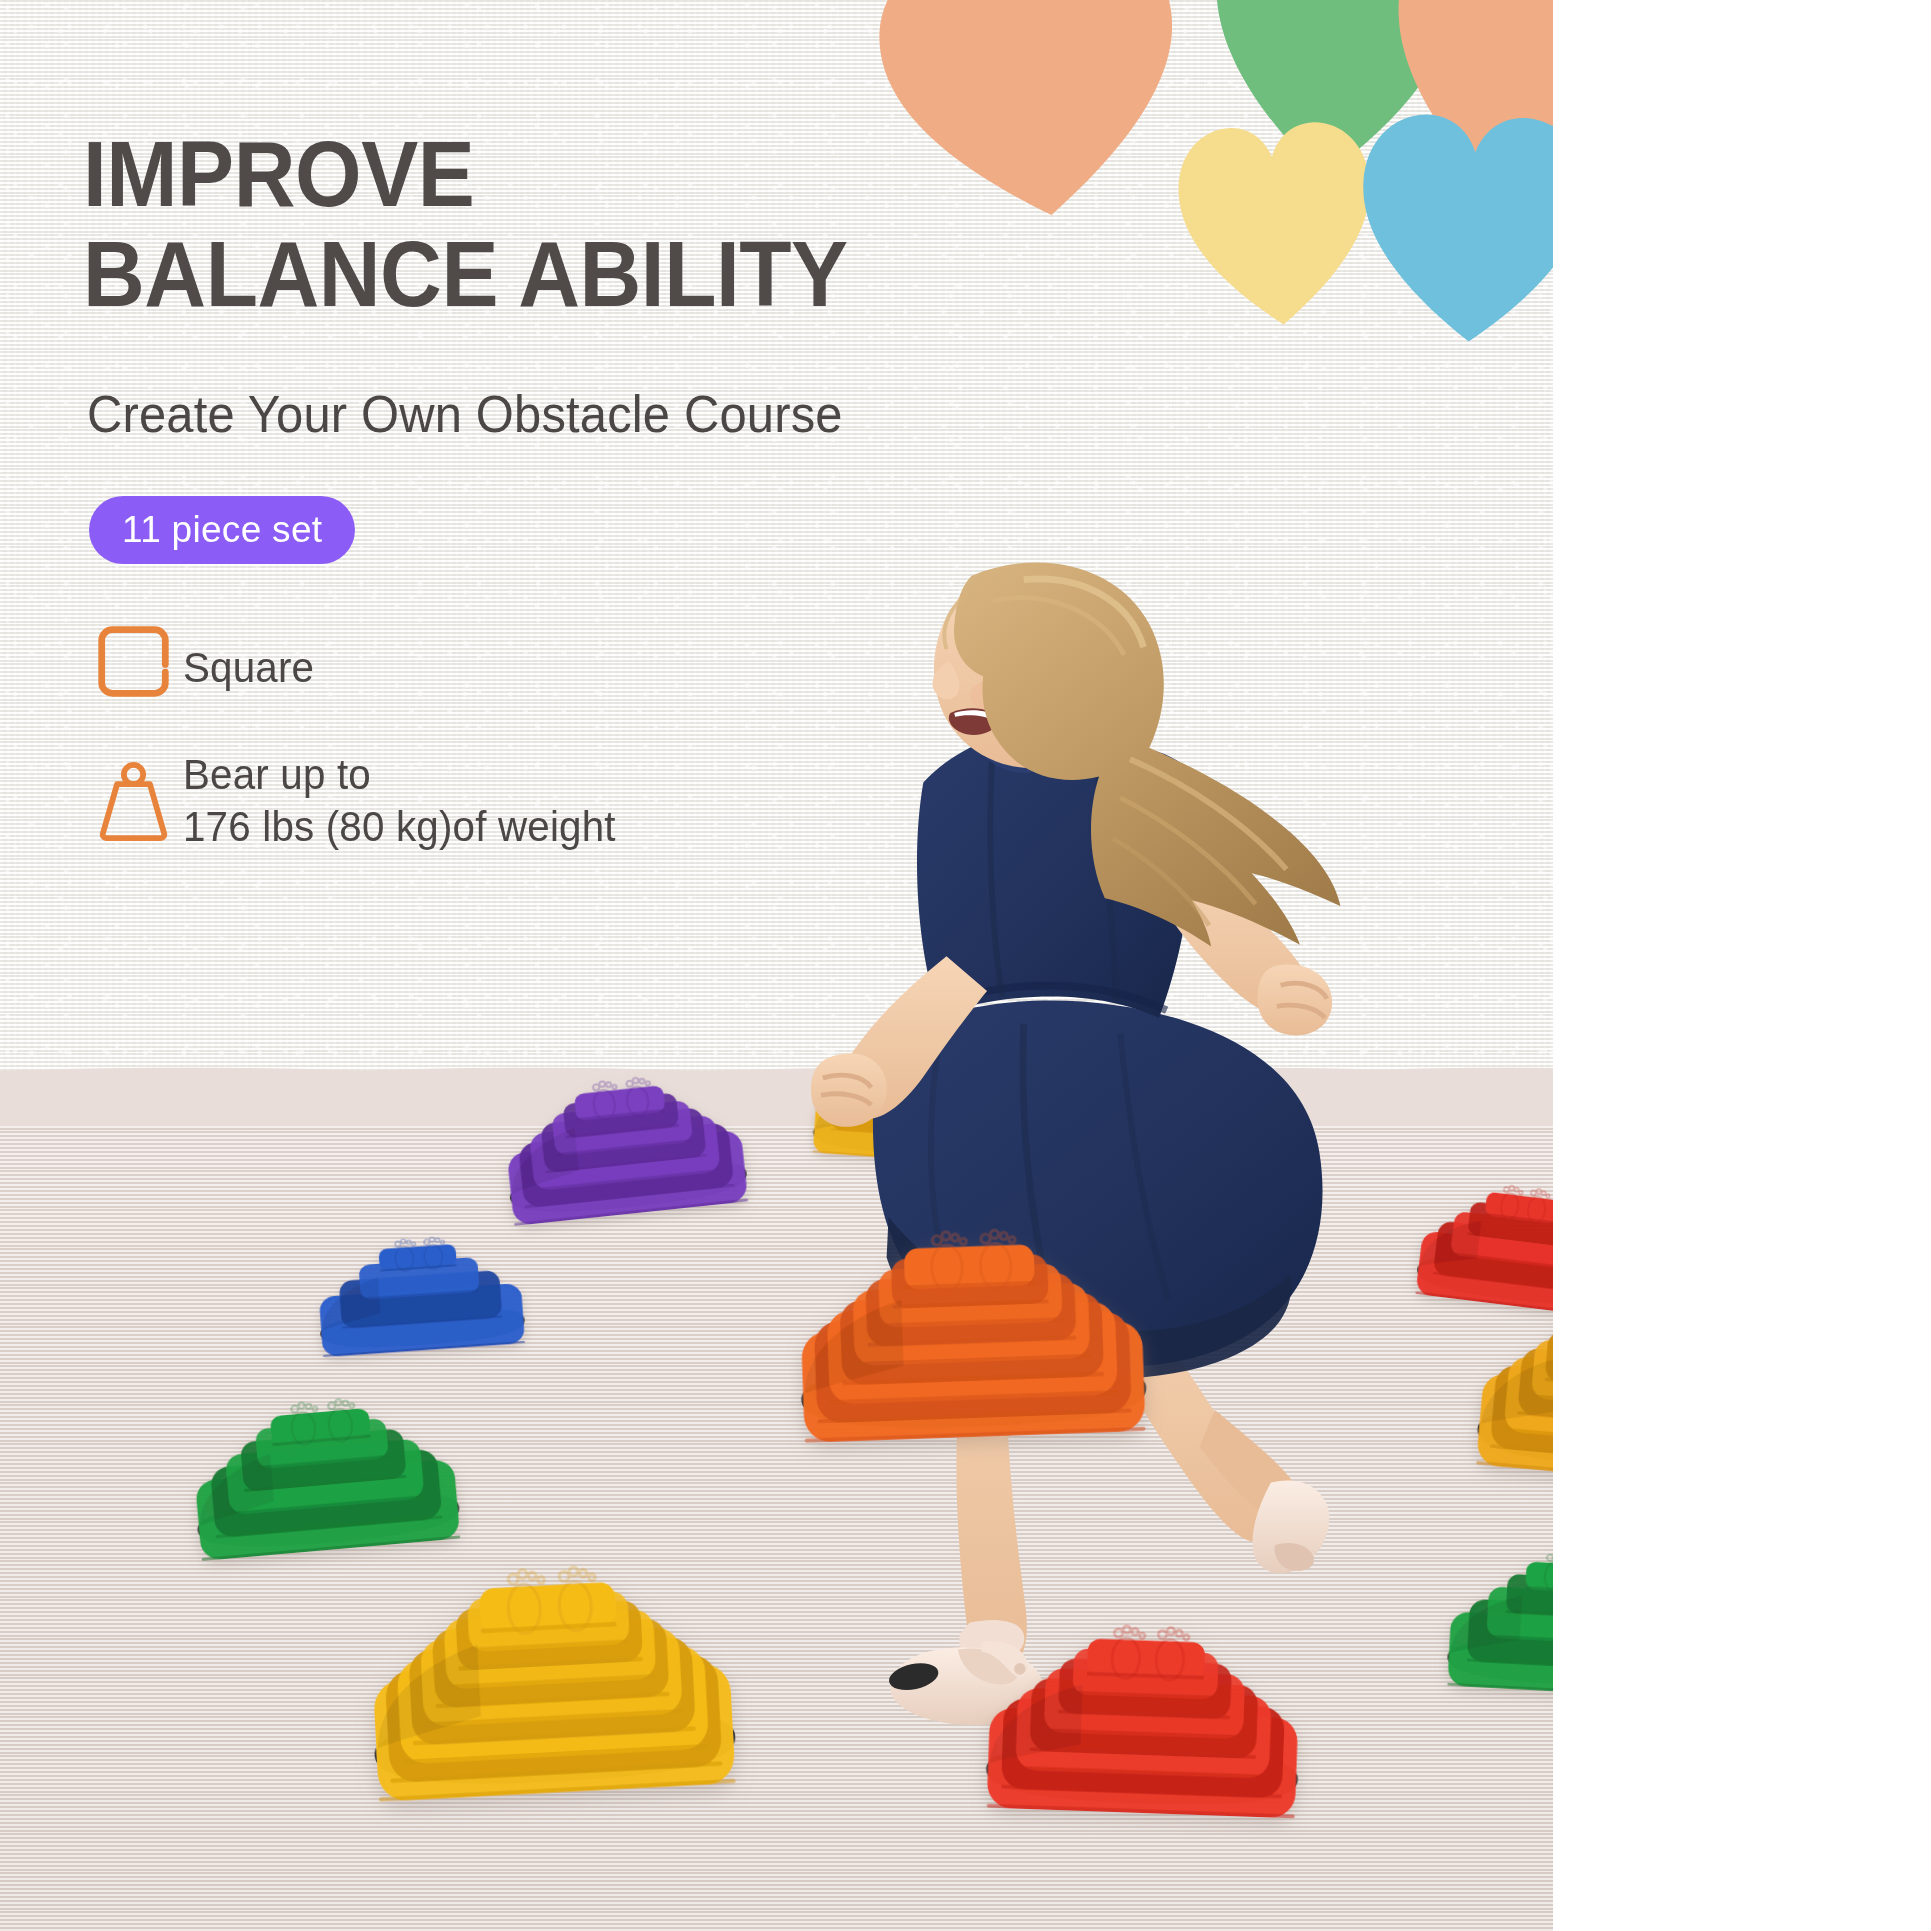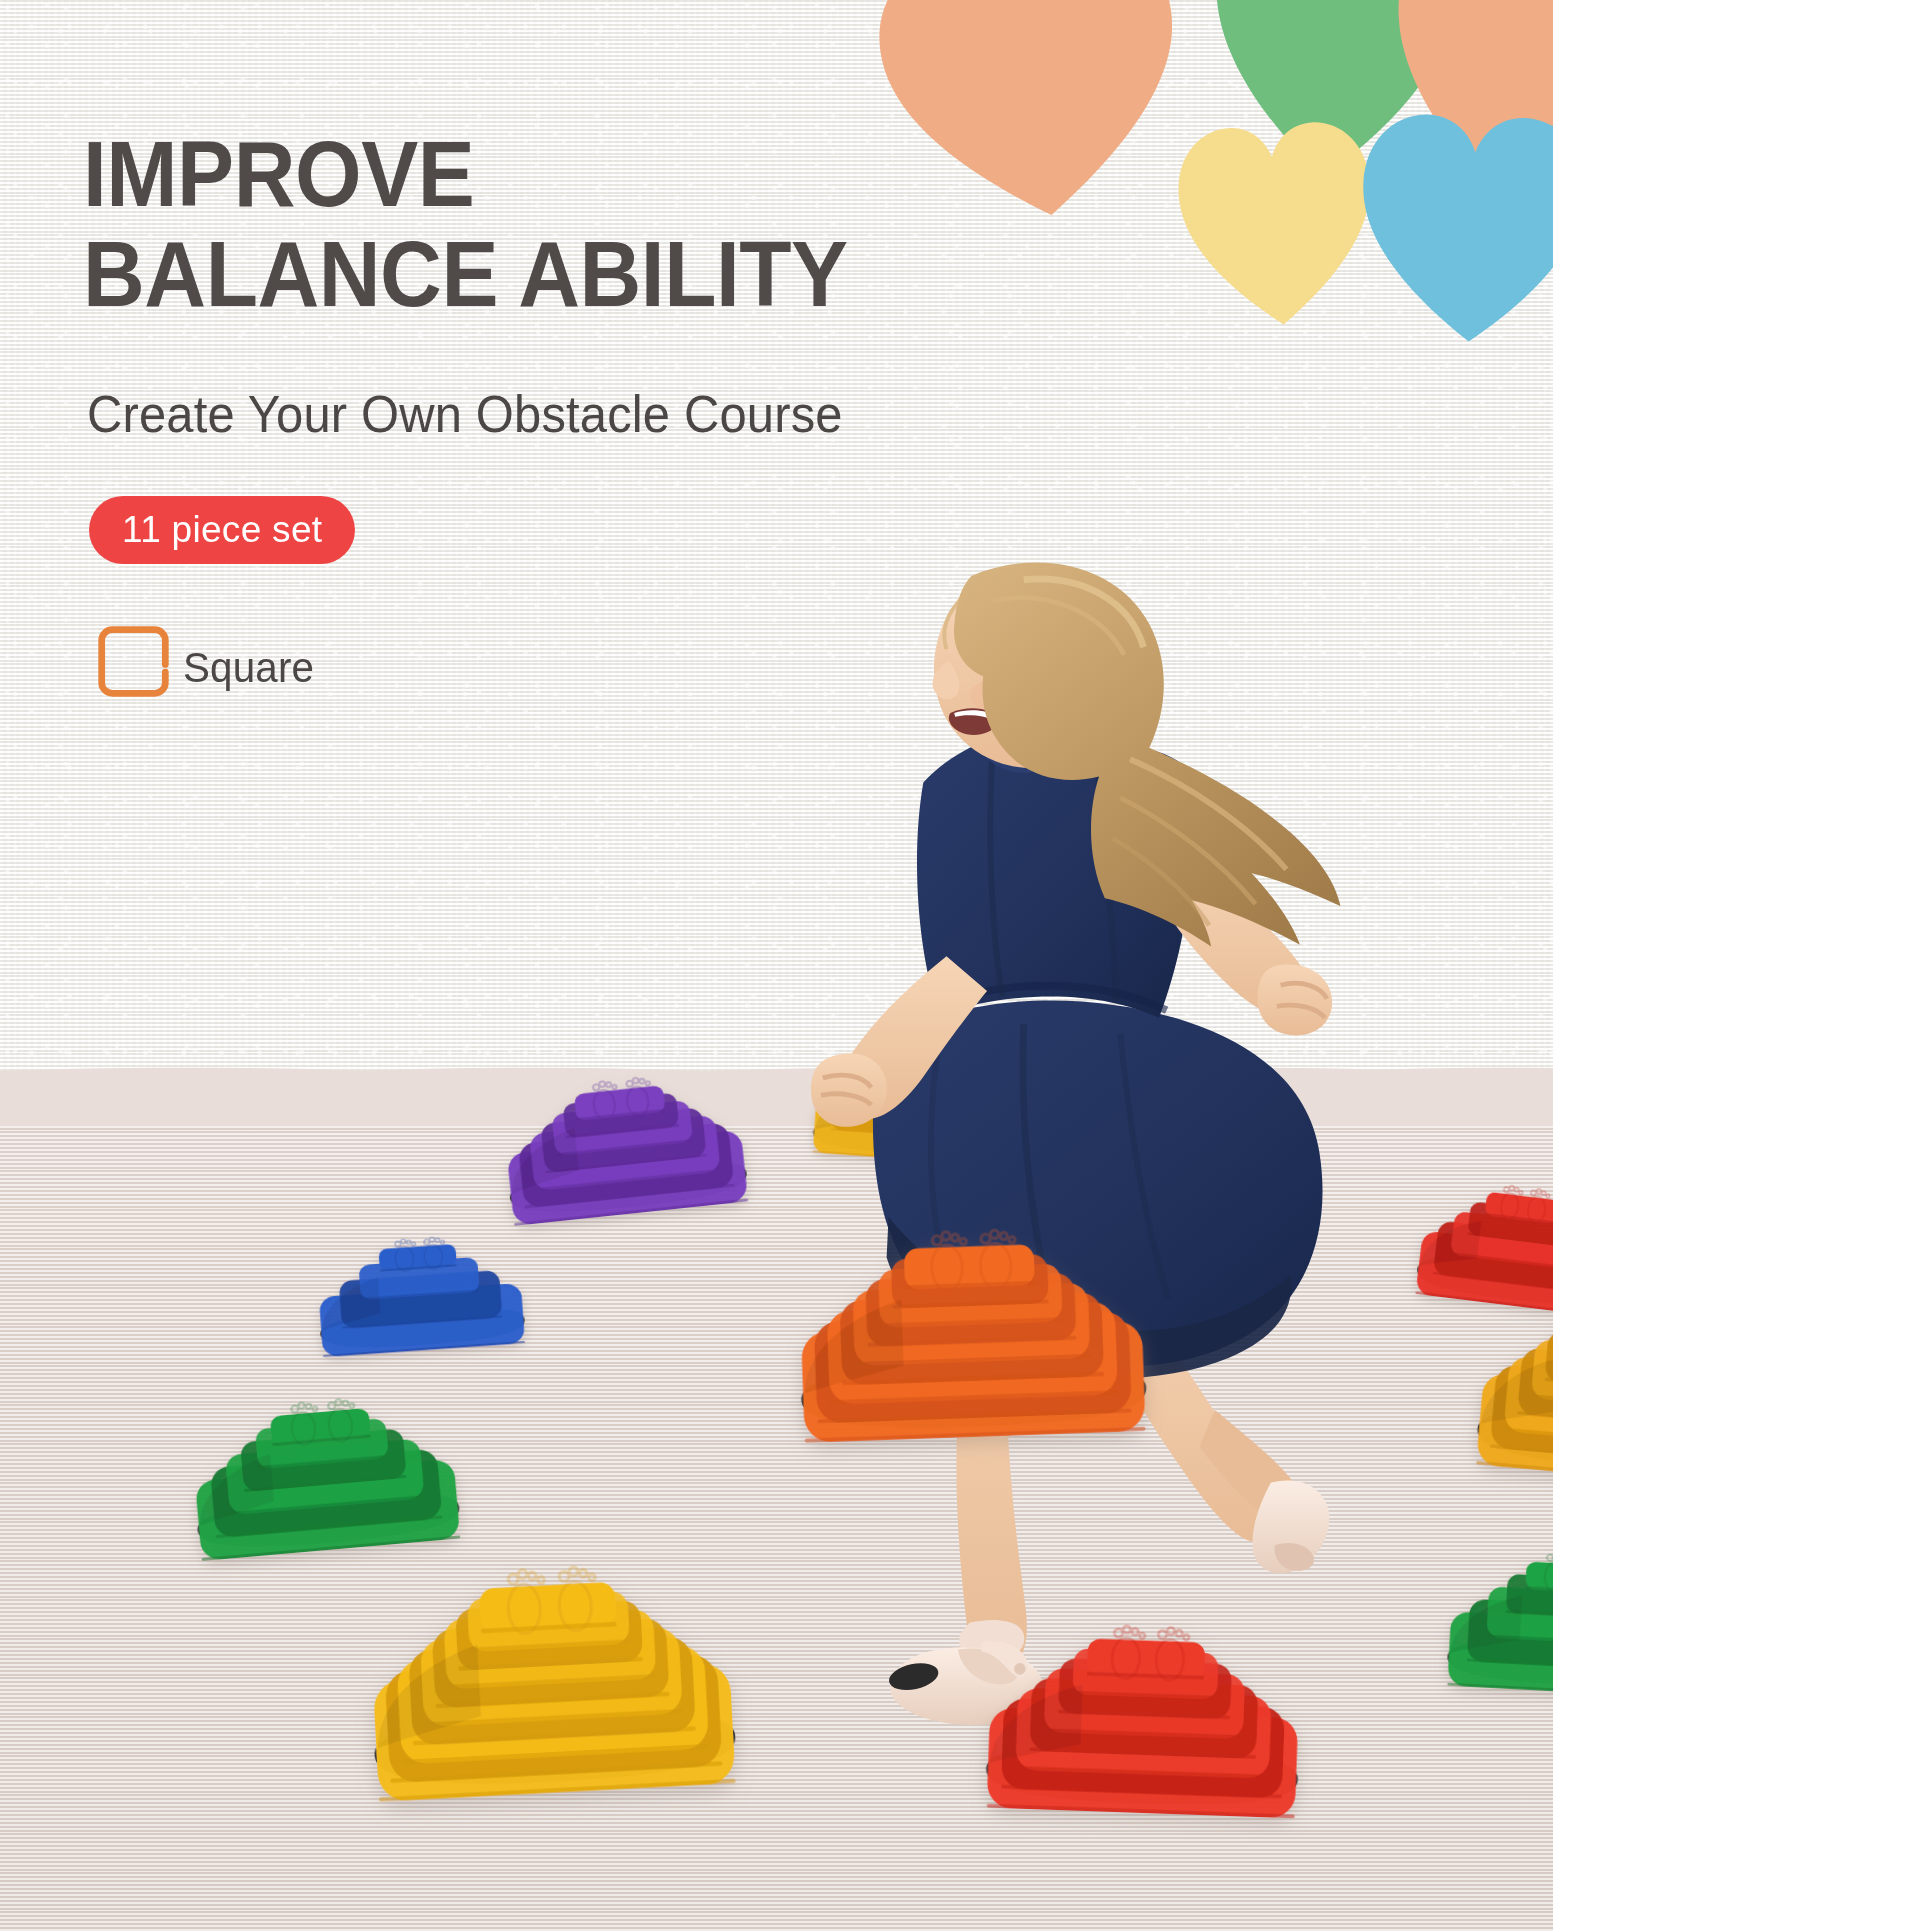--- a/index.html
+++ b/index.html
@@ -101,21 +101,21 @@
     color:#4A4745;
     font-size:52px;
     font-weight:300;
     letter-spacing:0.2px;
     transform:scaleX(0.94);
     transform-origin:left top;
   }
   .badge {
     position:absolute; left:89px; top:496px;
     height:68px; min-width:243px;
-    background:#ef4444;
+    background:#8b5cf6;
     border-radius:37px;
     display:flex; align-items:center; justify-content:center;
     padding:0 33px;
     color:#FFFFFF;
     font-size:37px;
     font-weight:300;
     letter-spacing:0.3px;
   }
 
   .features { position:absolute; left:83px; top:618px; width:830px; }
@@ -774,17 +774,29 @@
       <span class="ficon">
         <svg width="79" height="79" viewBox="0 0 82 82">
           <path d="M63 8 H19 A11 11 0 0 0 8 19 V63 A11 11 0 0 0 19 74 H63 A11 11 0 0 0 74 63 V52
                    M74 44 V19 A11 11 0 0 0 63 8" fill="none" stroke="#E8833C" stroke-width="7" stroke-linecap="round"></path>
         </svg>
       </span>
       <span class="ftext">Square</span>
     </div>
 
 
+    <div class="feature f3">
+      <span class="ficon">
+        <svg width="81" height="85" viewBox="0 0 84 88">
+          <g fill="none" stroke="#E8833C" stroke-width="6" stroke-linecap="round" stroke-linejoin="round">
+            <circle cx="42" cy="16" r="10"></circle>
+            <path d="M25 26 H59 L74 78 A4 4 0 0 1 70 82 H14 A4 4 0 0 1 10 78 Z"></path>
+          </g>
+        </svg>
+      </span>
+      <span class="ftext">Bear up to
+176 lbs (80 kg)of weight</span>
+    </div>
 
   </div>
 
 </div>
 
 
 </body></html>

